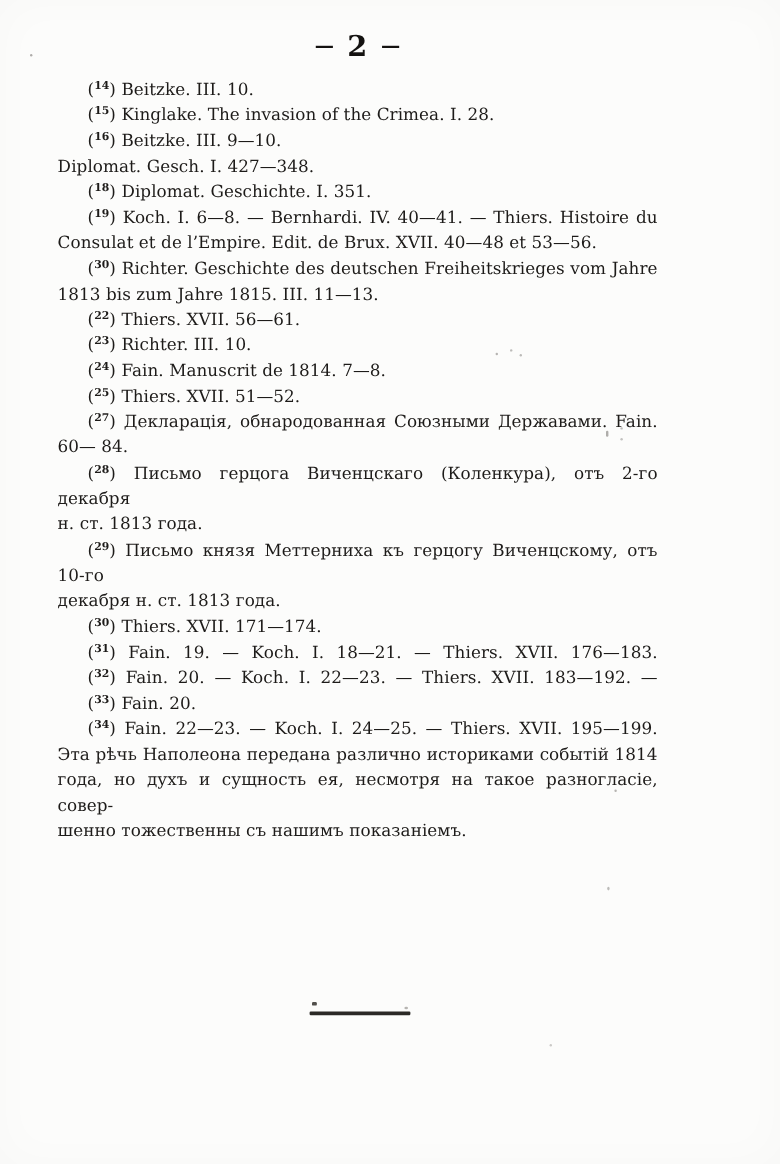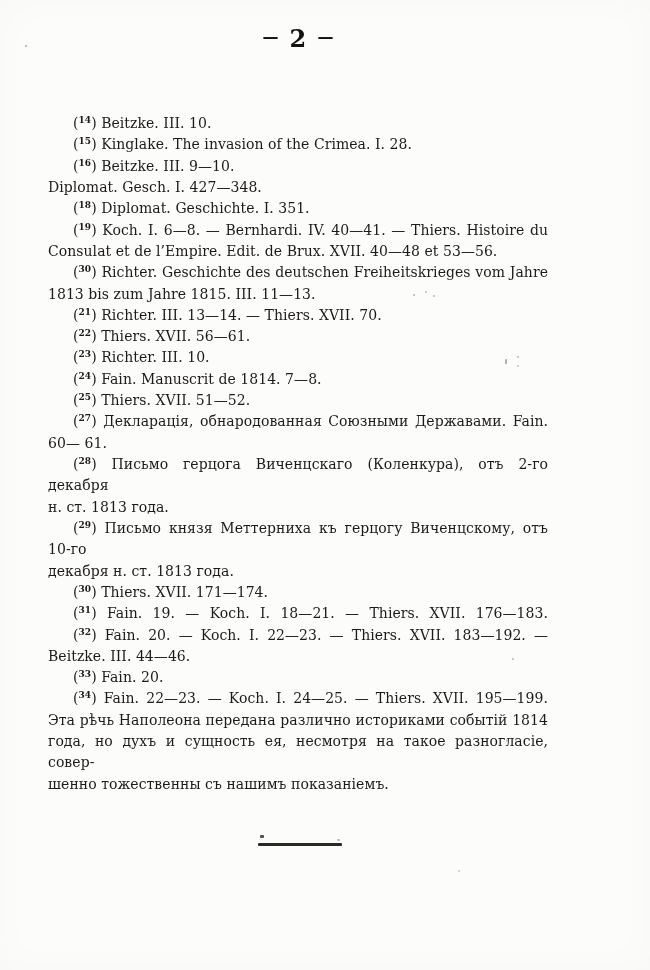--- a/index.html
+++ b/index.html
@@ -34,21 +34,20 @@
     vertical-align: 4px;
     color: #141210;
     margin: 0 11px;
   }
   .footnotes {
     position: absolute;
     top: 65px; left: 48px; width: 500px;
     font-size: 14px;
     line-height: 21.32px;
     letter-spacing: 0.05px;
-    margin-top: 48px;
   }
   .line { min-height: 21.32px; }
   .line.first { text-indent: 25px; }
   .line.just {
     text-align: justify;
     text-align-last: justify;
   }
   .marker { white-space: nowrap; }
   .marker sup {
     font-size: 9px;
@@ -96,55 +95,51 @@
       </div>
       <div class="footnote">
         <div class="line first just"><span class="marker">(<sup>19</sup>)</span>&nbsp;Koch. I. 6—8. — Bernhardi. IV. 40—41. — Thiers. Histoire du</div>
         <div class="line">Consulat et de l’Empire. Edit. de Brux. XVII. 40—48 et 53—56.</div>
       </div>
       <div class="footnote">
         <div class="line first just"><span class="marker">(<sup>30</sup>)</span>&nbsp;Richter. Geschichte des deutschen Freiheitskrieges vom Jahre</div>
         <div class="line">1813 bis zum Jahre 1815. III. 11—13.</div>
       </div>
       <div class="footnote">
-        <div class="line first"><span class="marker">(<sup>21</sup>)</span>&nbsp;Richter. III. 13—14. — Thiers. XVII. 70.</div>
-      </div>
-      <div class="footnote">
         <div class="line first"><span class="marker">(<sup>22</sup>)</span>&nbsp;Thiers. XVII. 56—61.</div>
       </div>
       <div class="footnote">
         <div class="line first"><span class="marker">(<sup>23</sup>)</span>&nbsp;Richter. III. 10.</div>
       </div>
       <div class="footnote">
         <div class="line first"><span class="marker">(<sup>24</sup>)</span>&nbsp;Fain. Manuscrit de 1814. 7—8.</div>
       </div>
       <div class="footnote">
         <div class="line first"><span class="marker">(<sup>25</sup>)</span>&nbsp;Thiers. XVII. 51—52.</div>
       </div>
       <div class="footnote">
         <div class="line first just"><span class="marker">(<sup>27</sup>)</span>&nbsp;Декларація, обнародованная Союзными Державами. Fain.</div>
-        <div class="line">60— 61.</div>
+        <div class="line">60— 84.</div>
       </div>
       <div class="footnote">
         <div class="line first just"><span class="marker">(<sup>28</sup>)</span>&nbsp;Письмо герцога Виченцскаго (Коленкура), отъ 2-го декабря</div>
         <div class="line">н. ст. 1813 года.</div>
       </div>
       <div class="footnote">
         <div class="line first just"><span class="marker">(<sup>29</sup>)</span>&nbsp;Письмо князя Меттерниха къ герцогу Виченцскому, отъ 10-го</div>
         <div class="line">декабря н. ст. 1813 года.</div>
       </div>
       <div class="footnote">
         <div class="line first"><span class="marker">(<sup>30</sup>)</span>&nbsp;Thiers. XVII. 171—174.</div>
       </div>
       <div class="footnote">
         <div class="line first just"><span class="marker">(<sup>31</sup>)</span>&nbsp;Fain. 19. — Koch. I. 18—21. — Thiers. XVII. 176—183.</div>
       </div>
       <div class="footnote">
         <div class="line first just"><span class="marker">(<sup>32</sup>)</span>&nbsp;Fain. 20. — Koch. I. 22—23. — Thiers. XVII. 183—192. —</div>
-        <div class="line">Beitzke. III. 44—46.</div>
       </div>
       <div class="footnote">
         <div class="line first"><span class="marker">(<sup>33</sup>)</span>&nbsp;Fain. 20.</div>
       </div>
       <div class="footnote">
         <div class="line first just"><span class="marker">(<sup>34</sup>)</span>&nbsp;Fain. 22—23. — Koch. I. 24—25. — Thiers. XVII. 195—199.</div>
         <div class="line just">Эта рѣчь Наполеона передана различно историками событій 1814</div>
         <div class="line just">года, но духъ и сущность ея, несмотря на такое разногласіе, совер-</div>
         <div class="line">шенно тожественны съ нашимъ показаніемъ.</div>
       </div>

